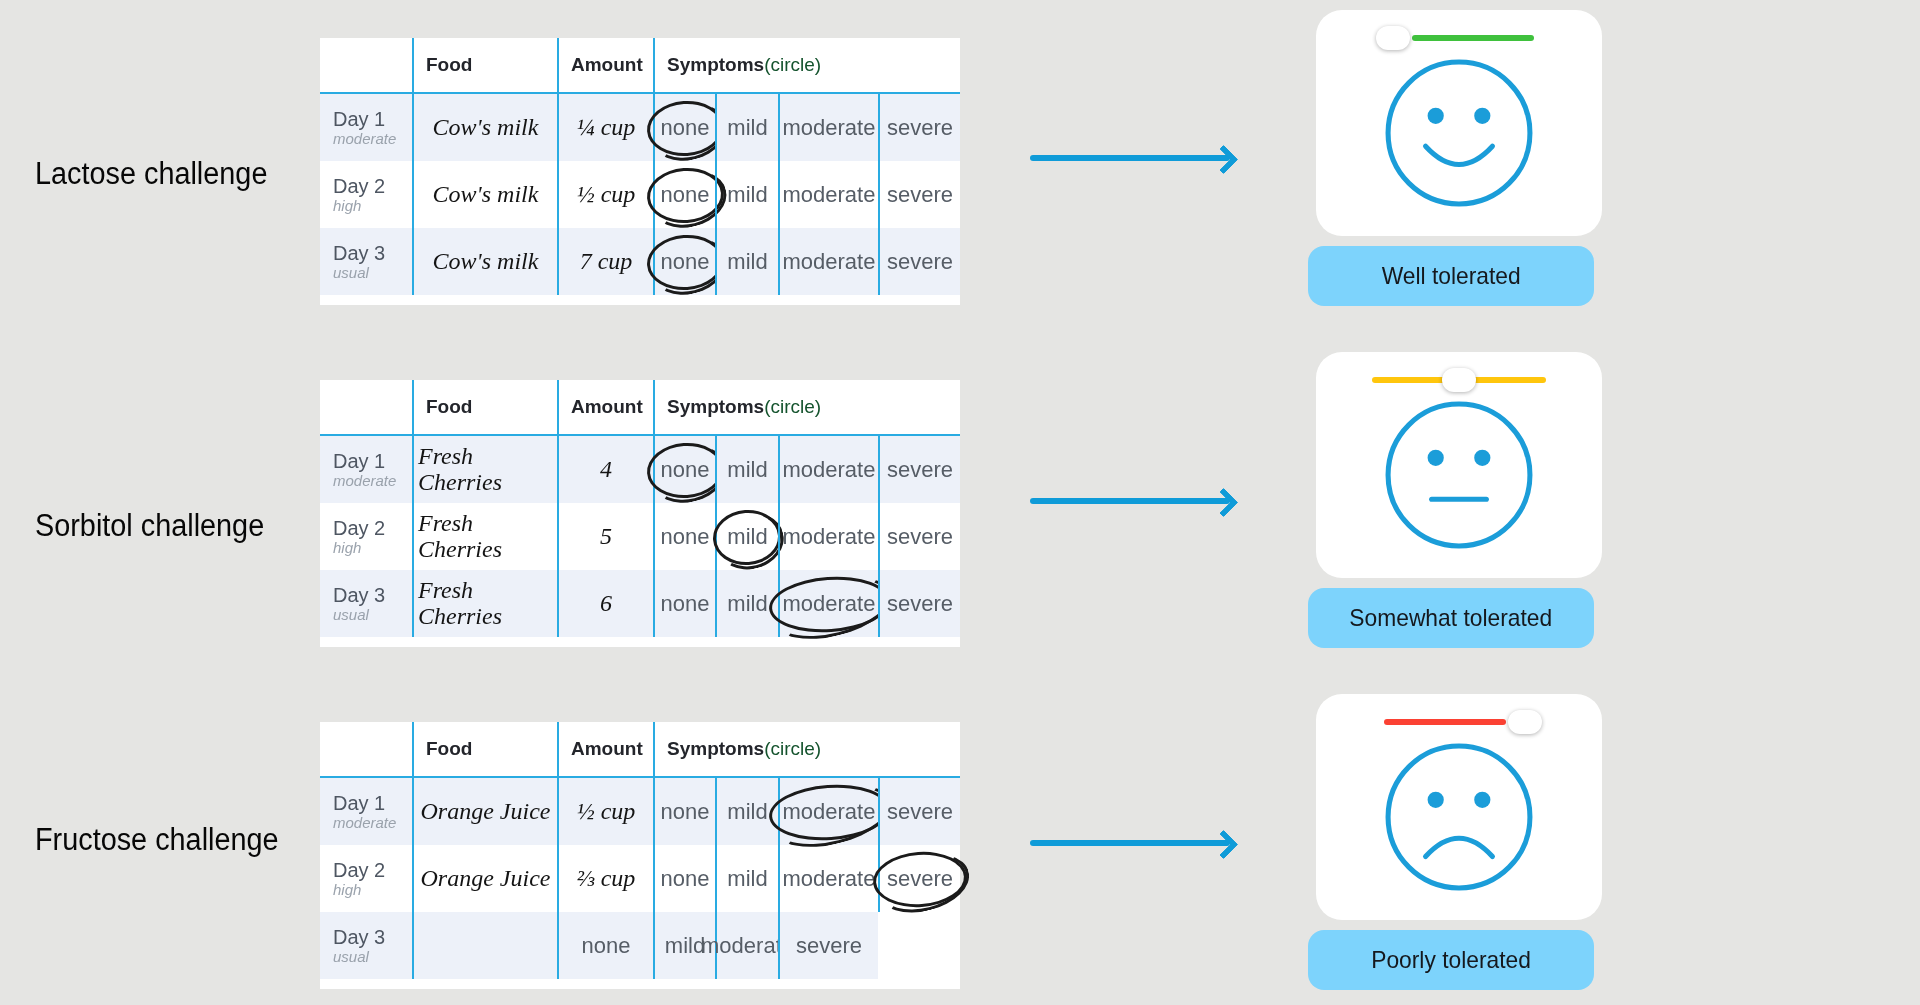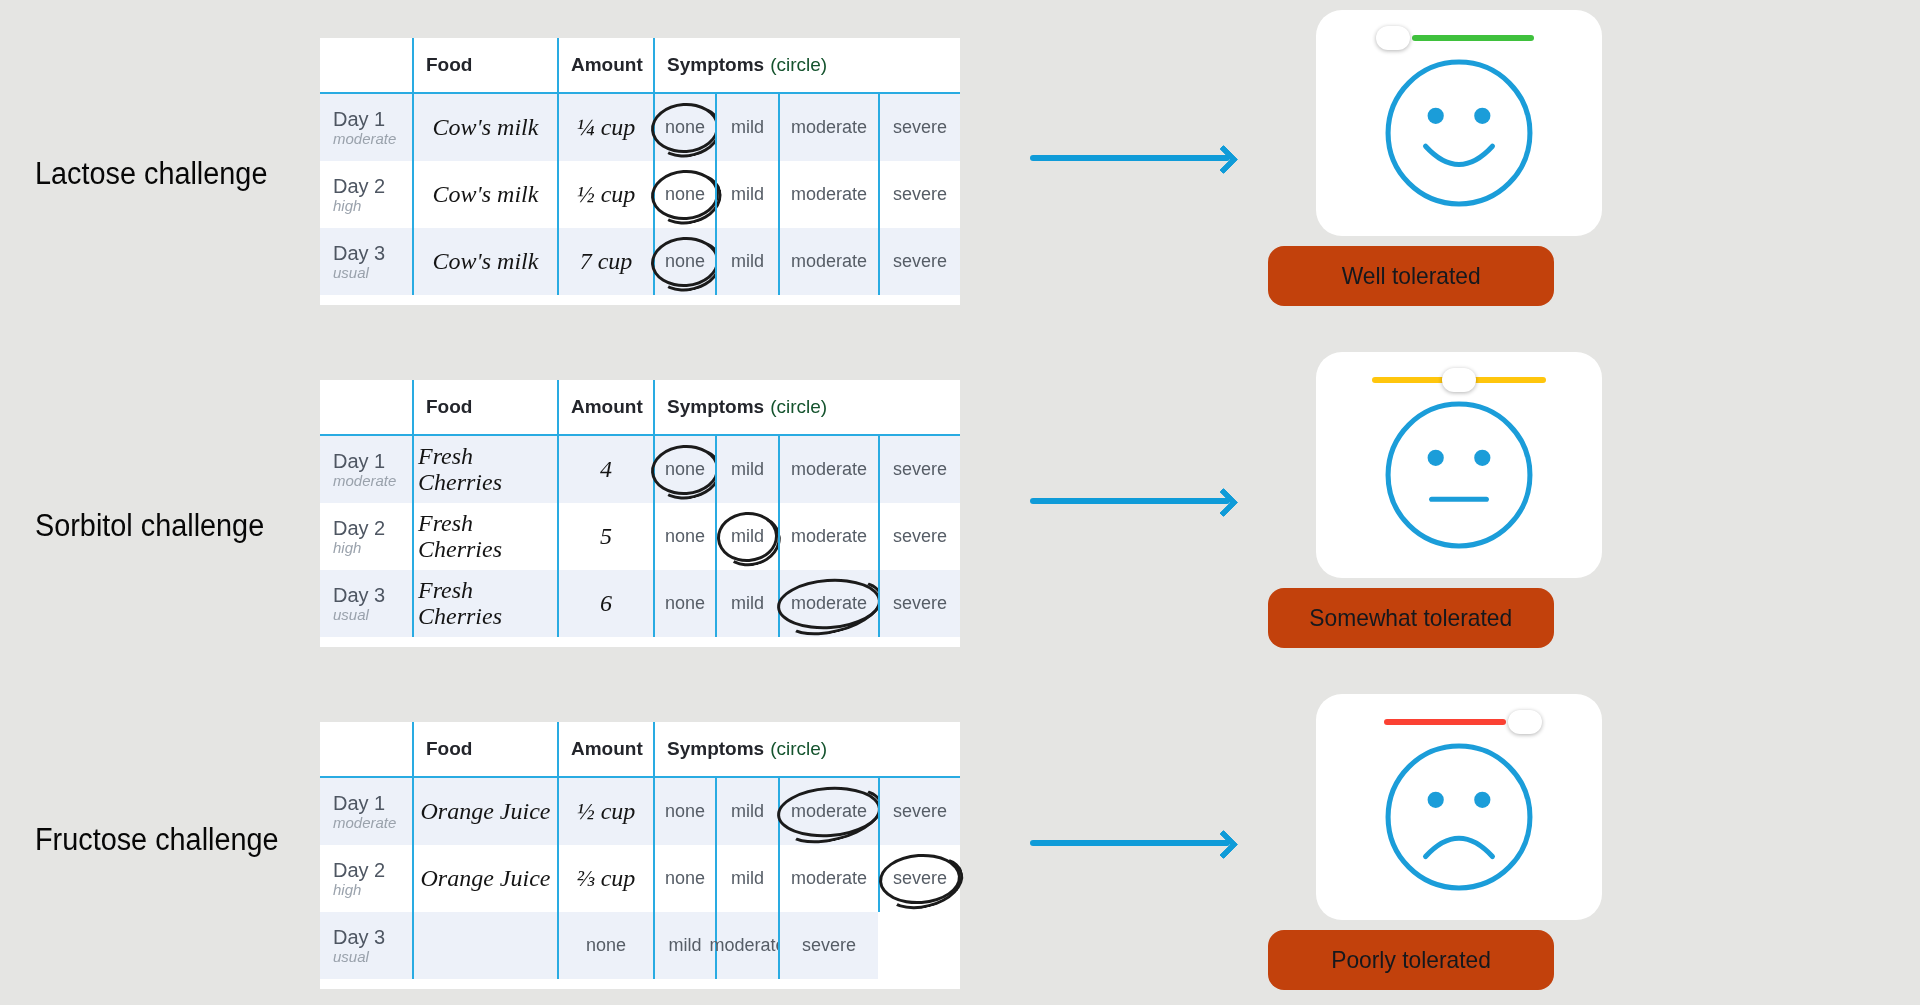--- a/index.html
+++ b/index.html
@@ -32,38 +32,38 @@
     background:#fff;
     padding-bottom:10px;
   }
   .hcell{
     height:56px;display:flex;align-items:center;
     border-bottom:2px solid var(--line);
     font-size:19px;color:#23252b;font-weight:bold;
     padding-left:12px;
   }
   .hcell.empty{padding-left:0;}
-  .hcell.sympt{grid-column:4 / 8;gap:6px;}
+  .hcell.sympt{grid-column:4 / 8;}
   .hnote{font-weight:normal;color:#14532d;}
   .bl{border-left:2px solid var(--line);}
   .cell{
     height:67px;display:flex;align-items:center;justify-content:center;
     position:relative;
   }
   .tint{background:#edf1f9;}
   .day-cell{flex-direction:column;align-items:flex-start;justify-content:center;padding-left:13px;}
   .day-name{font-size:20px;color:#4e5662;font-weight:500;line-height:1.1;}
   .dose{font-size:15px;color:#9aa2ac;font-style:italic;line-height:1.2;}
   .hw{
     font-family:cursive;
     font-style:italic;
     font-size:24px;color:#141414;line-height:1.05;
     text-align:left;padding:0 4px;
   }
-  .sym-word{font-size:18px;color:#565d66;position:relative;display:inline-block;}
+  .sym-word{font-size:22px;color:#565d66;position:relative;display:inline-block;}
 
   
   .circled::before{
     content:"";position:absolute;
     left:-14px;right:-14px;top:-14px;bottom:-15px;
     border:3px solid var(--ink);border-radius:50%;
     transform:rotate(-4deg);
   }
   .circled::after{
     content:"";position:absolute;
@@ -101,22 +101,22 @@
   }
   .pos-left .track-line{left:28px;right:0;}
   .pos-left .knob{left:-8px;}
   .pos-center .track-line{left:-12px;right:-12px;}
   .pos-center .knob{left:58px;}
   .pos-right .track-line{left:0;right:28px;}
   .pos-right .knob{right:-8px;}
   .face{margin-top:6px;}
 
   .result-label{
-    position:absolute;left:1268px;width:286px;height:60px;
-    background:#c2410c;border-radius:16px;
+    position:absolute;left:1308px;width:286px;height:60px;
+    background:#7dd3fc;border-radius:16px;
     display:flex;align-items:center;justify-content:center;
   }
   .result-label span{
     font-size:24px;color:#15181d;
     transform:scaleX(.95);white-space:nowrap;
   }
 </style>
 </head>
 <body>
 

